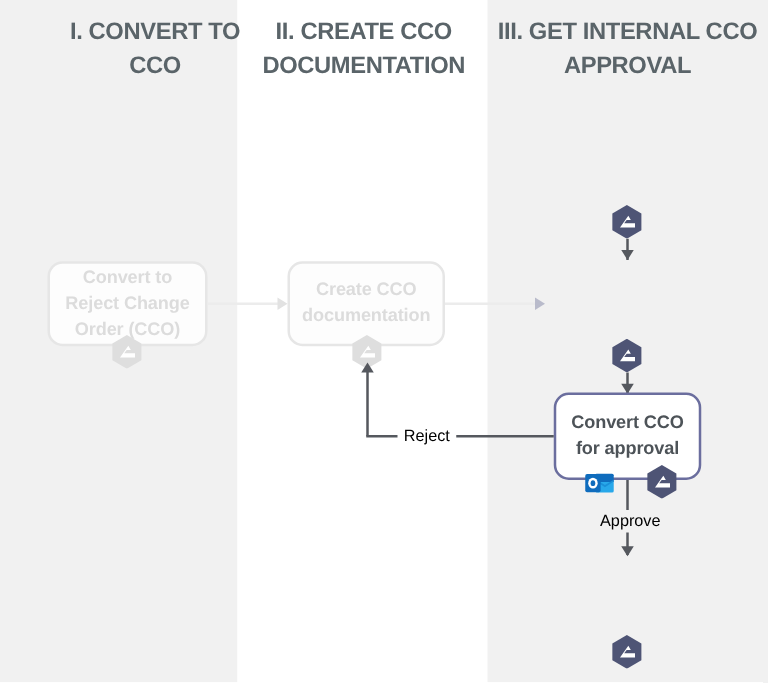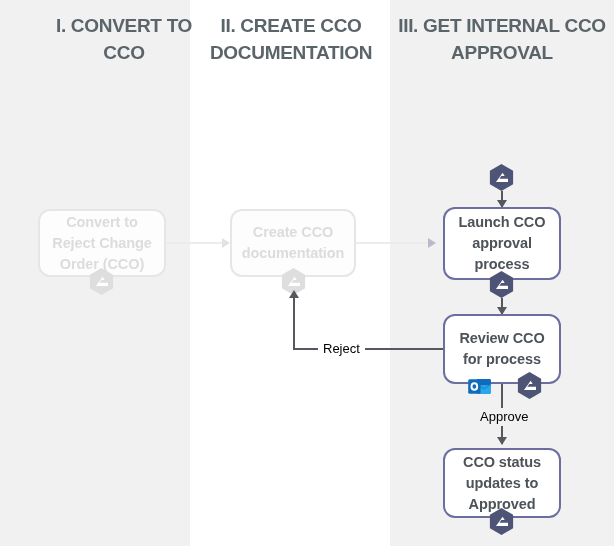--- a/index.html
+++ b/index.html
@@ -181,34 +181,31 @@
 
   <div class="hex active" style="left:488px; top:164px;">
     <svg width="16" height="16" viewBox="0 0 24 24" aria-hidden="true">
       <path d="M3 18 L13 4 L16 9 L11 9 L8 13 L21 13 L21 18 Z" fill="#ffffff"></path>
     </svg>
   </div>
 
   <div class="conn v" style="left:501px; top:191px; height:17px;"></div>
   <div class="arrow down" style="left:497px; top:200px;"></div>
 
-  <div class="node active" style="left:443px; top:207px; width:118px; height:73px;">
-    <span class="node-label">Launch CCO approval process</span>
-  </div>
   <div class="hex active" style="left:488px; top:271px;">
     <svg width="16" height="16" viewBox="0 0 24 24" aria-hidden="true">
       <path d="M3 18 L13 4 L16 9 L11 9 L8 13 L21 13 L21 18 Z" fill="#ffffff"></path>
     </svg>
   </div>
 
   <div class="conn v" style="left:501px; top:298px; height:17px;"></div>
   <div class="arrow down" style="left:497px; top:307px;"></div>
 
   <div class="node active" style="left:443px; top:314px; width:118px; height:70px;">
-    <span class="node-label">Review CCO for process</span>
+    <span class="node-label">Convert CCO for approval</span>
   </div>
   <div class="outlook" style="left:466px; top:373px;">
     <svg width="27" height="27" viewBox="0 0 32 32" aria-hidden="true">
       <path d="M13 7 h15 a1.6 1.6 0 0 1 1.6 1.6 v6.4 h-16.6 z" fill="#0f6cbd"></path>
       <path d="M13 15 h16.6 v8.4 a1.6 1.6 0 0 1 -1.6 1.6 h-15 z" fill="#28a8ea"></path>
       <path d="M29.6 14.4 l-8.3 5.4 -8.3 -5.4 v-1.6 l8.3 5 8.3 -5 z" fill="#1a8fd8"></path>
       <rect x="2.6" y="7.4" width="14.6" height="17.2" rx="1.8" fill="#0f6cbd"></rect>
       <ellipse cx="9.9" cy="16" rx="4.5" ry="5.1" fill="#ffffff"></ellipse>
       <ellipse cx="9.9" cy="16" rx="2.2" ry="2.8" fill="#0f6cbd"></ellipse>
     </svg>
@@ -221,22 +218,19 @@
 
   <div class="conn h" style="left:293px; top:348px; width:150px;"></div>
   <div class="conn v" style="left:293px; top:296px; height:53px;"></div>
   <div class="arrow up" style="left:289px; top:290px;"></div>
   <div class="edge-label" style="left:318px; top:340px;">Reject</div>
 
   <div class="conn v" style="left:501px; top:384px; height:60px;"></div>
   <div class="arrow down" style="left:497px; top:437px;"></div>
   <div class="edge-label on-shade" style="left:475px; top:408px;">Approve</div>
 
-  <div class="node active" style="left:443px; top:448px; width:118px; height:70px;">
-    <span class="node-label">CCO status updates to Approved</span>
-  </div>
   <div class="hex active" style="left:488px; top:508px;">
     <svg width="16" height="16" viewBox="0 0 24 24" aria-hidden="true">
       <path d="M3 18 L13 4 L16 9 L11 9 L8 13 L21 13 L21 18 Z" fill="#ffffff"></path>
     </svg>
   </div>
 
 </div>
 
 </body></html>

